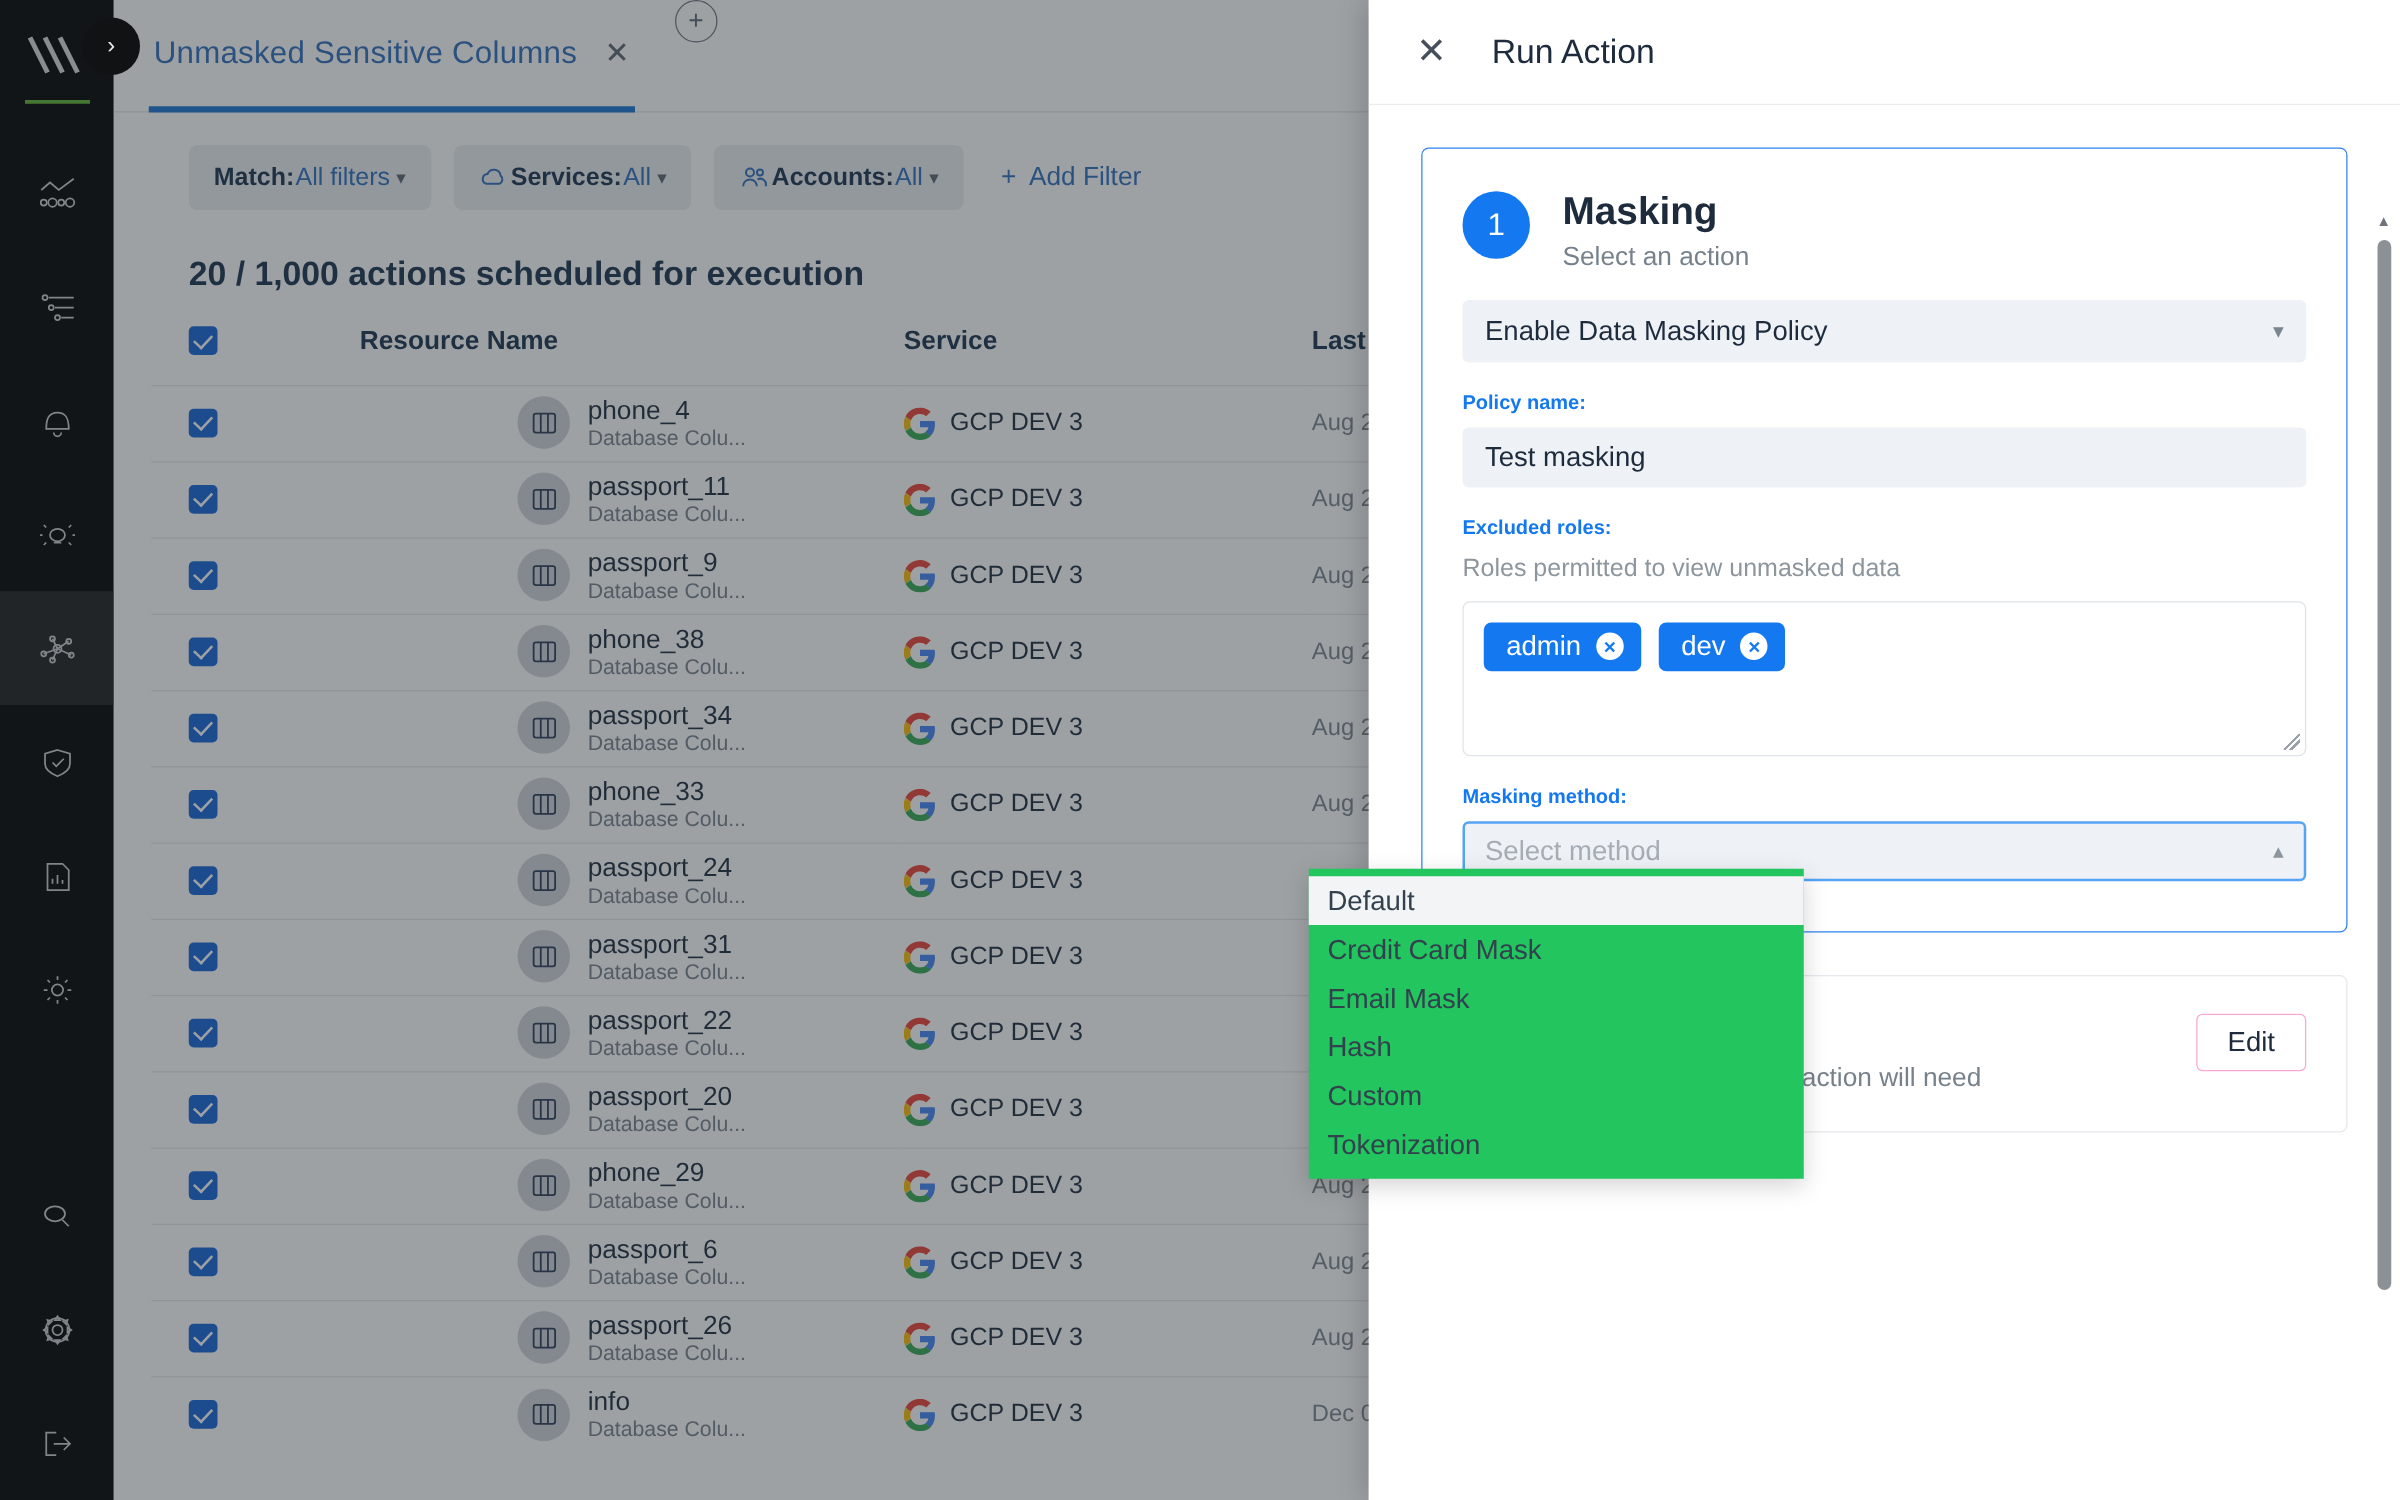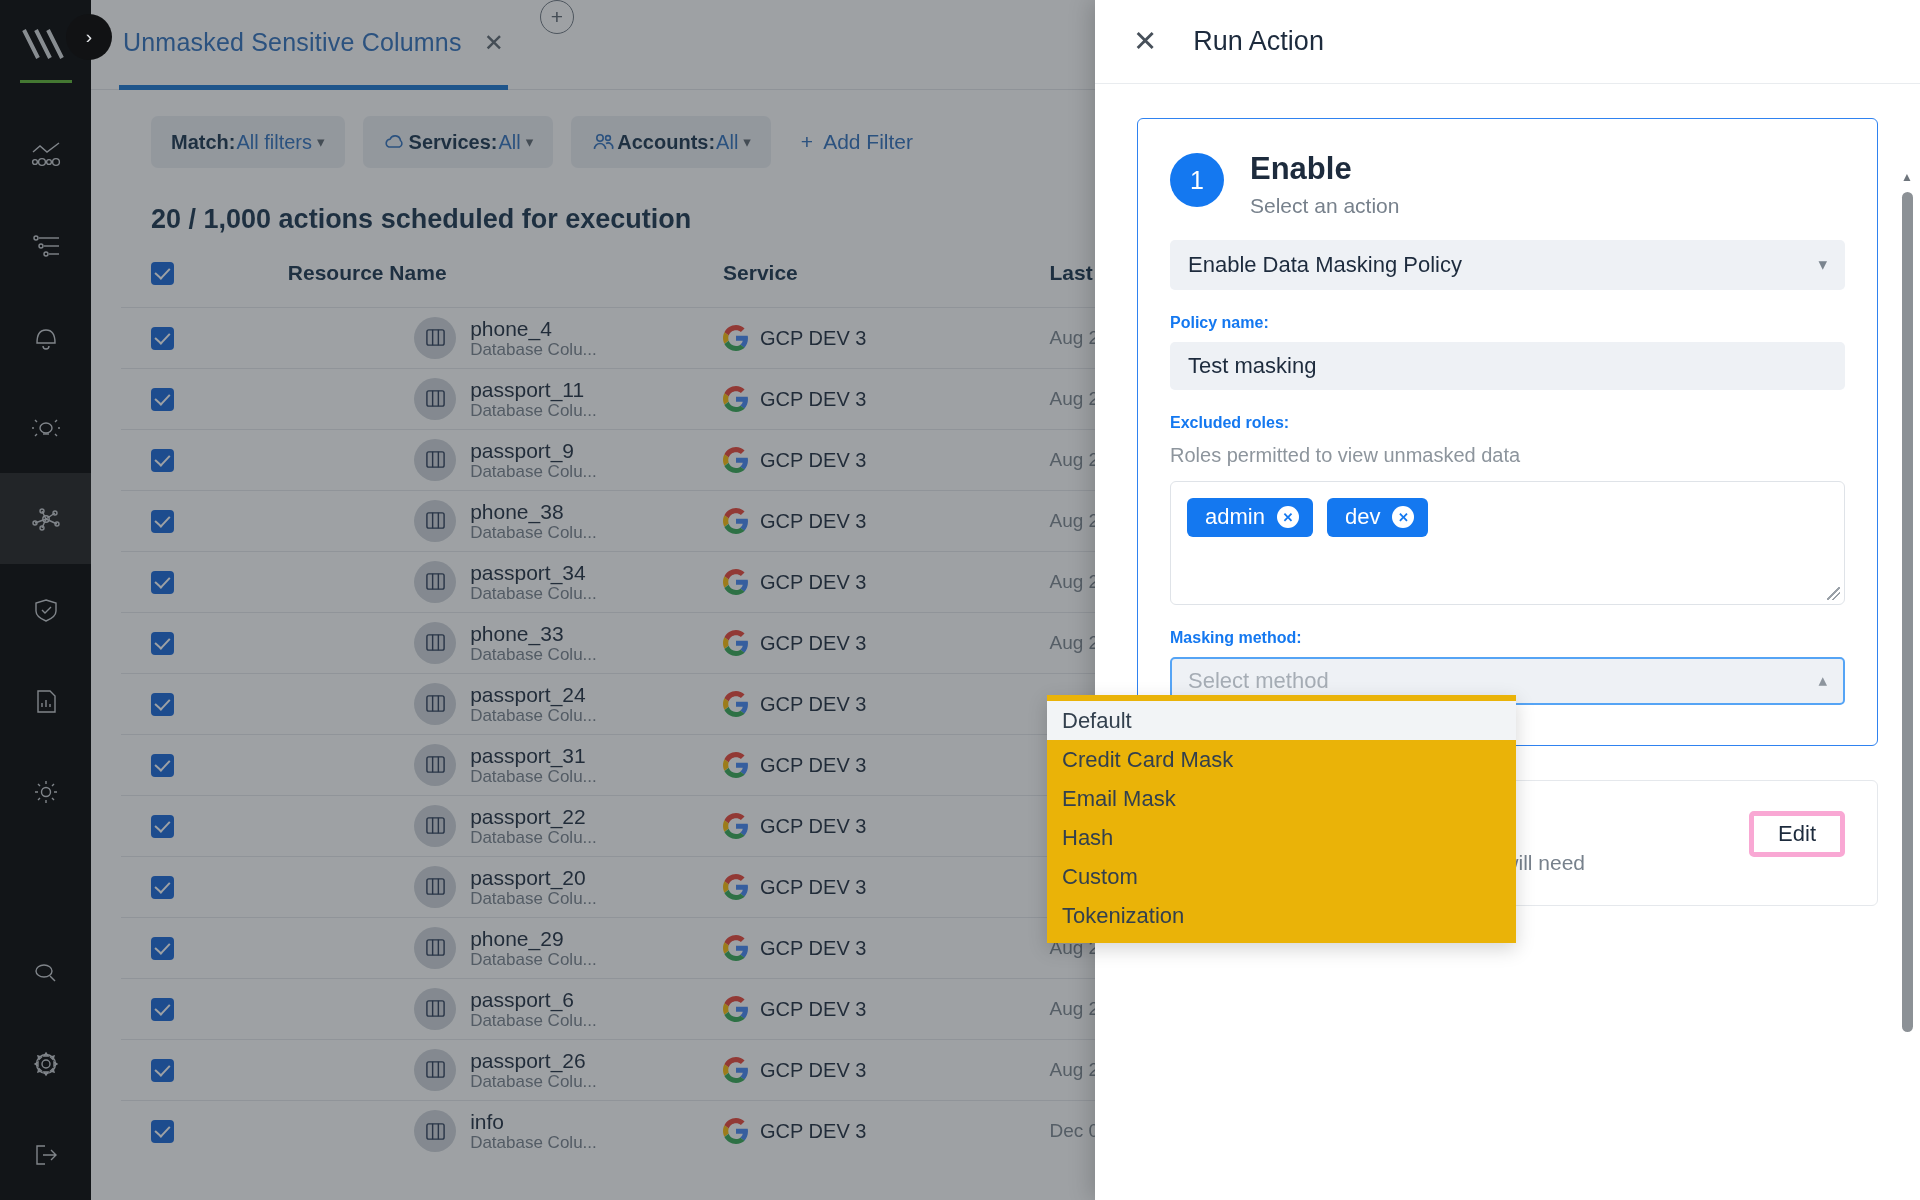--- a/index.html
+++ b/index.html
@@ -227,34 +227,34 @@
   .combo {
     height: 48px; background: #eef1f5; border: 2px solid #55a4f5; border-radius: 5px;
     display: flex; align-items: center; justify-content: space-between;
     padding: 0 16px; font-size: 22px; color: #a6adb5;
     margin-top: 0;
   }
   .combo .caret { color: #8d959d; font-size: 17px; }
 
   .menu {
     position: absolute; z-index: 40;
-    left: 1047px; top: 695px; width: 469px;
-    background: #eab308;
+    left: 1047px; top: 695px; width: 396px;
+    background: #22c55e;
     box-shadow: 0 6px 18px rgba(0,0,0,.17);
     padding: 6px 0 8px 0;
   }
   .menu-item {
     height: 39px; display: flex; align-items: center;
     padding-left: 15px; font-size: 22px; color: #33404e;
   }
   .menu-item.hi { background: #f2f4f6; }
 
   .sched-head { display: flex; align-items: flex-start; justify-content: space-between; }
   .edit-btn {
-    border: 5px solid #f9a8d4; border-radius: 5px; background: #fff;
+    border: 1px solid #f9a8d4; border-radius: 5px; background: #fff;
     height: 46px; padding: 0 24px; font-size: 22px; color: #1d2b3d;
     display: flex; align-items: center;
   }
 </style>
 </head>
 <body>
 
 <div id="app">
 
   <div class="bg-layer">
@@ -848,21 +848,21 @@
       <span class="drawer-close">✕</span>
       <span class="drawer-title">Run Action</span>
     </div>
 
     <div class="drawer-body">
 
       <div class="card">
         <div class="step-row">
           <div class="step-badge">1</div>
           <div>
-            <div class="step-title">Enable</div>
+            <div class="step-title">Masking</div>
             <div class="step-sub">Select an action</div>
           </div>
         </div>
 
         <div class="field-block">
           <div class="select-box">
             <span>Enable Data Masking Policy</span>
             <span class="caret">▾</span>
           </div>
         </div>

